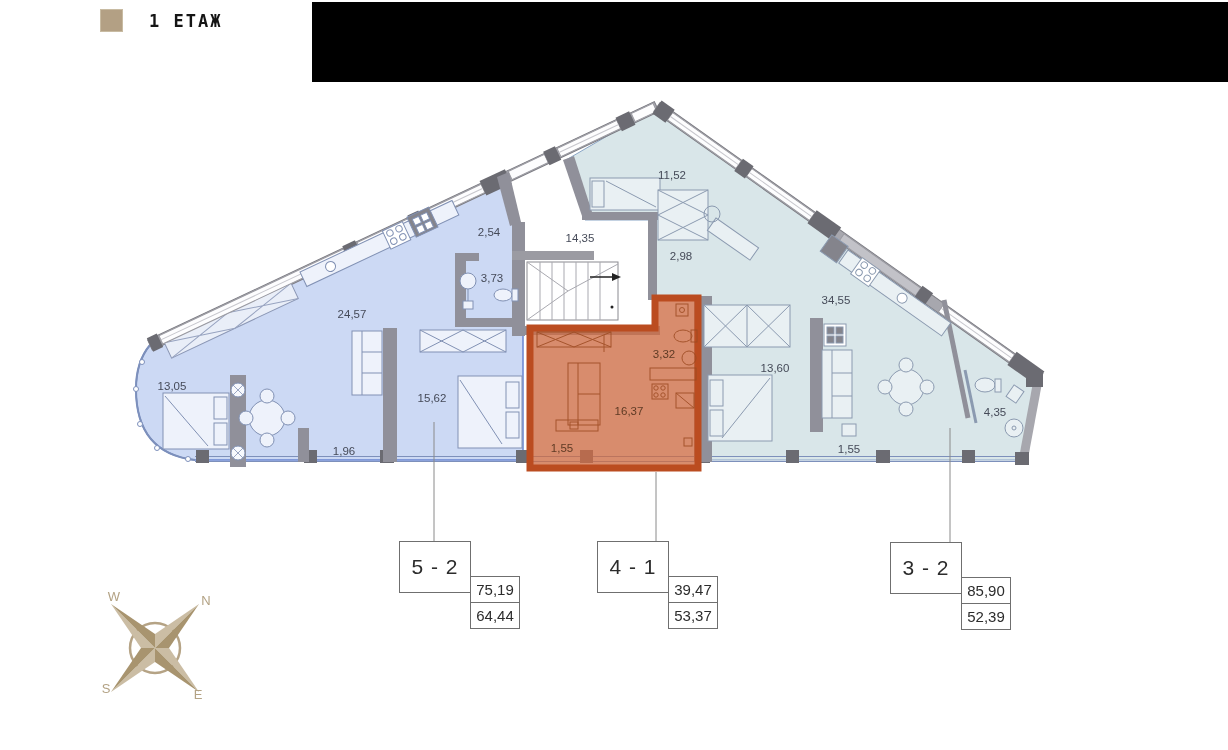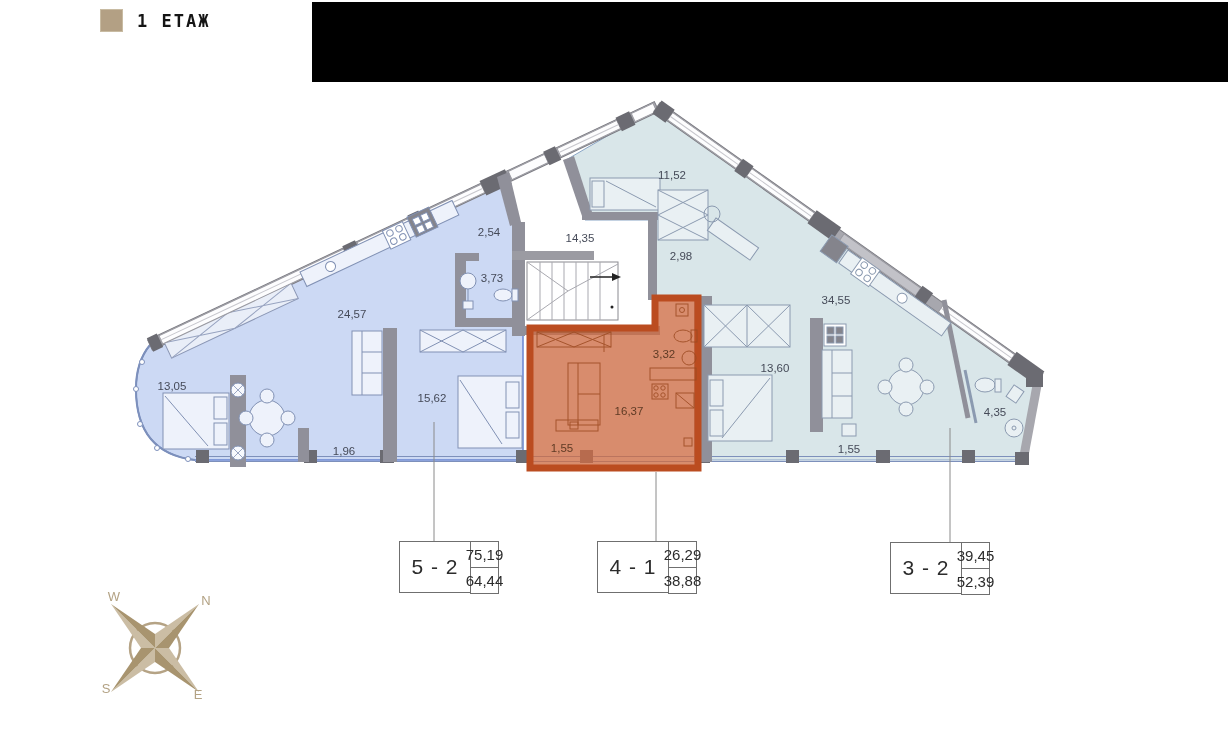--- a/index.html
+++ b/index.html
@@ -1,33 +1,33 @@
 <!DOCTYPE html>
 <html><head>
 <meta charset="utf-8">
 <style>
   html,body{margin:0;padding:0;background:#ffffff;}
   .stage{position:relative;width:1228px;height:750px;background:#fff;overflow:hidden;
          font-family:"Liberation Sans",sans-serif;}
   
-  .legend{position:absolute;left:100px;top:9px;display:flex;align-items:center;gap:14px;}
+  .legend{position:absolute;left:100px;top:9px;display:flex;align-items:center;gap:26px;}
   .legend .swatch{width:21px;height:21px;background:#b3a084;border:1px solid #c8bba2;}
   .legend .cap{font-family:"DejaVu Sans Mono",monospace;font-weight:bold;font-size:17px;
                letter-spacing:2px;color:#151515;}
   
   .blackbox{position:absolute;left:312px;top:2px;width:916px;height:80px;background:#000;}
   
   svg.plan{position:absolute;left:0;top:0;}
   text.room{font-family:"Liberation Sans",sans-serif;font-size:11.5px;fill:#454a58;text-anchor:middle;}
   text.room-or{font-family:"Liberation Sans",sans-serif;font-size:11.5px;fill:#5e3a24;text-anchor:middle;}
   
   .unitbox{position:absolute;display:flex;background:#fff;}
   .unitbox .num{width:70px;height:50px;border:1px solid #6f6f6f;display:flex;align-items:center;
                 justify-content:center;font-size:21px;color:#2c2c2c;letter-spacing:1px;}
-  .unitbox .areas{width:29px;margin-left:-1px;display:flex;flex-direction:column;}
+  .unitbox .areas{width:50px;margin-left:-1px;display:flex;flex-direction:column;margin-top:35px;}
   .unitbox .areas div{height:25px;border:1px solid #6f6f6f;display:flex;align-items:center;
                 justify-content:center;font-size:15px;color:#2c2c2c;}
   .unitbox .areas div+div{margin-top:-1px;}
   
   .compass{position:absolute;left:85px;top:580px;}
   .compass text{font-family:"Liberation Sans",sans-serif;font-size:13px;fill:#b3a284;text-anchor:middle;}
 </style>
 </head>
 <body>
 
@@ -342,28 +342,28 @@
   <div class="unitbox" style="left:372px;top:541px;padding-left:27px;">
     <div class="num">5 - 2</div>
     <div class="areas">
       <div>75,19</div>
       <div>64,44</div>
     </div>
   </div>
   <div class="unitbox" style="left:597px;top:541px;">
     <div class="num">4 - 1</div>
     <div class="areas">
-      <div>26,29</div>
-      <div>38,88</div>
+      <div>39,47</div>
+      <div>53,37</div>
     </div>
   </div>
   <div class="unitbox" style="left:890px;top:542px;">
     <div class="num">3 - 2</div>
     <div class="areas">
-      <div>39,45</div>
+      <div>85,90</div>
       <div>52,39</div>
     </div>
   </div>
 
   <svg class="compass" width="145" height="140" viewBox="0 0 145 140">
     <circle cx="70" cy="68" r="25" fill="none" stroke="#b5a385" stroke-width="2.5"></circle>
 
     <polygon points="70,68 70,54 114,24" fill="#cbbda4"></polygon>
     <polygon points="70,68 114,24 84,68" fill="#a8946f"></polygon>
 

